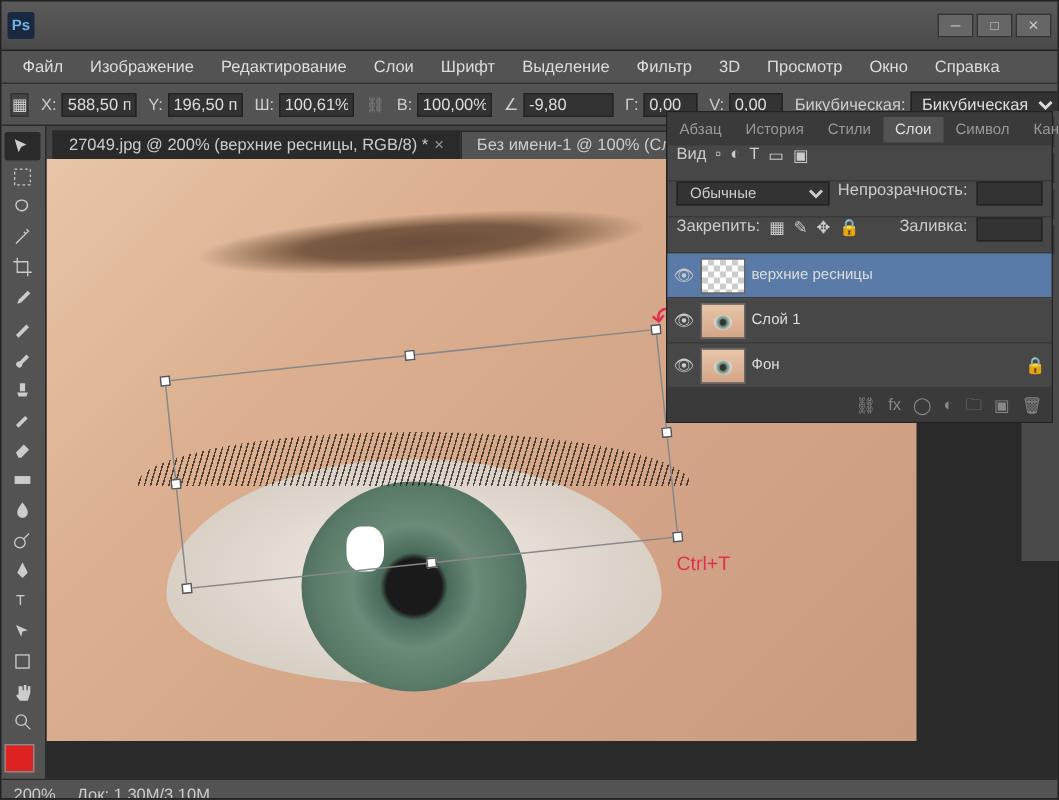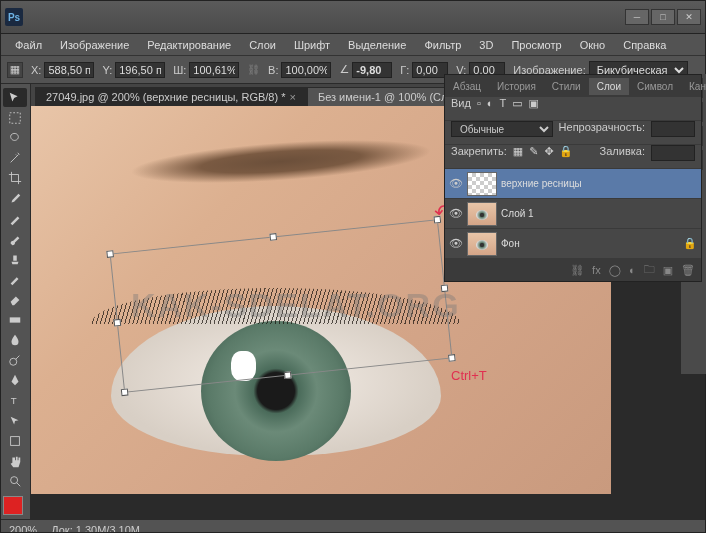--- a/index.html
+++ b/index.html
@@ -110,32 +110,32 @@
       <span class="opt-label">Ш:</span>
       <input class="opt-input" value="100,61%" style="">
     </div>
   <span class="mini-icon">⛓</span>
   <div class="opt-group">
       <span class="opt-label">В:</span>
       <input class="opt-input" value="100,00%" style="">
     </div>
   <div class="opt-group">
       <span class="opt-label">∠</span>
-      <input class="opt-input" style="width: 40px; font-weight: bold;" value="-9,80">
+      <input class="opt-input" style="width: 60px;" value="-9,80">
     </div>
   <div class="opt-group">
       <span class="opt-label">Г:</span>
       <input class="opt-input" style="width: 36px;" value="0,00">
     </div>
   <div class="opt-group">
       <span class="opt-label">V:</span>
       <input class="opt-input" style="width: 36px;" value="0,00">
     </div>
   <div class="opt-group">
-      <span class="opt-label">Изображение:</span>
+      <span class="opt-label">Бикубическая:</span>
       <select class="opt-select"><option>Бикубическая</option></select>
     </div>
 </div>
 
 <div class="workspace">
 
   <div class="toolbox">
     <div class="tool active">
         <svg viewBox="0 0 16 16">
           <path fill="#ccc" d="M2 2l3 10 2-4 4-2z"></path>
@@ -267,21 +267,20 @@
             <div class="handle h-tl"></div>
             <div class="handle h-tm"></div>
             <div class="handle h-tr"></div>
             <div class="handle h-ml"></div>
             <div class="handle h-mr"></div>
             <div class="handle h-bl"></div>
             <div class="handle h-bm"></div>
             <div class="handle h-br"></div>
             <div class="rotate-arrow">↶</div>
           </div>
-          <div class="watermark">KAK-SDELAT.ORG</div>
           <div class="ctrl-t-label">Ctrl+T</div>
         </div>
       </div>
     </div>
   </div>
 </div>
 
 <div class="panel-dock">
   <div class="panel-tabs">
     <span class="panel-tab">Абзац</span>

